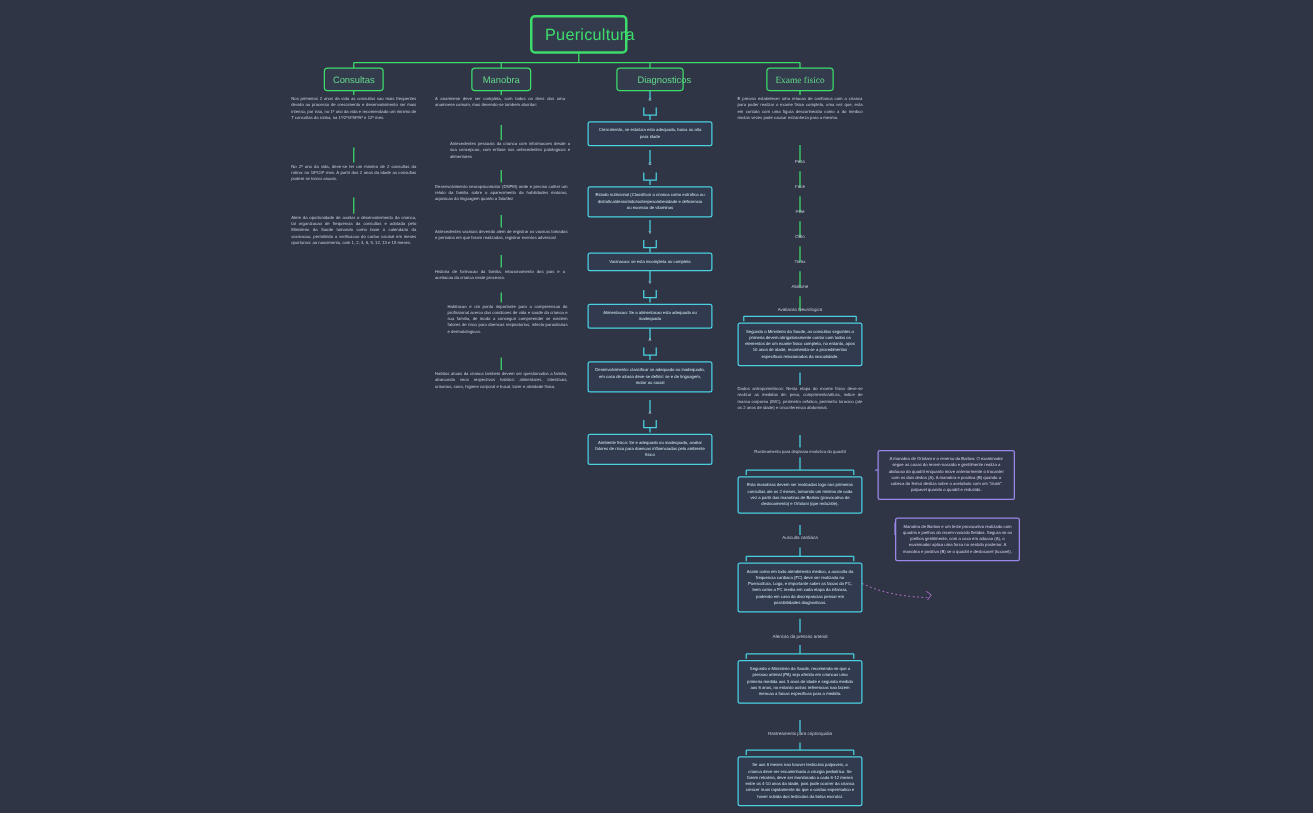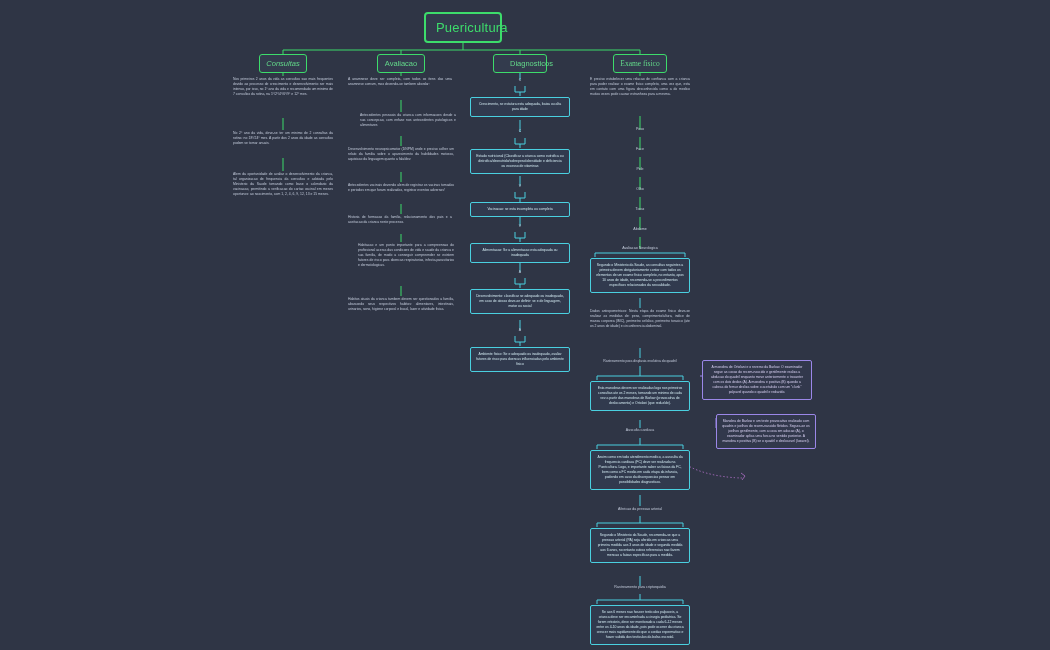--- a/index.html
+++ b/index.html
@@ -134,22 +134,22 @@
     <g stroke="#9b87e8" stroke-width="1" fill="none">
       <path d="M700,368 L710,368 L710,352"></path>
       <path d="M716,410 L716,420"></path>
     </g>
     <path d="M742,470 C742,470 700,470 680,452" stroke="#b06fc7" stroke-width="0.8" fill="none" stroke-dasharray="1.5 2"></path>
     <path d="M745,468 l-4,-3 M745,468 l-3,4" stroke="#b06fc7" stroke-width="0.8" fill="none"></path>
   </svg>
 
   <div class="node root" style="left:424px;top:4px;width:78px;">Puericultura</div>
 
-  <div class="node lvl2" style="left:259px;top:46px;width:48px;font-style:italic;">Consultas</div>
-  <div class="node lvl2" style="left:377px;top:46px;width:48px;">Avaliacao</div>
+  <div class="node lvl2" style="left:259px;top:46px;width:48px;">Consultas</div>
+  <div class="node lvl2" style="left:377px;top:46px;width:48px;">Manobra</div>
   <div class="node lvl2" style="left:493px;top:46px;width:54px;padding-left:16px;">Diagnosticos</div>
   <div class="node lvl2" style="left:613px;top:46px;width:54px;font-family:Liberation Serif, serif;">Exame fisico</div>
 
   <div class="node txt" style="left:233px;top:69px;width:100px;">Nos primeiros 2 anos da vida as consultas sao mais frequentes devido ao processo de crescimento e desenvolvimento ser mais intenso, por isso, no 1º ano da vida e recomendado um minimo de 7 consultas da rotina, na 1ª/2ª/4ª/6ª/9ª e 12ª mes.</div>
   <div class="node txt" style="left:233px;top:123px;width:100px;">No 2º ano da vida, deve-se ter um minimo de 2 consultas da rotina: no 18ª/24ª mes. A partir dos 2 anos da idade as consultas podem se tornar anuais.</div>
   <div class="node txt" style="left:233px;top:164px;width:100px;">Alem da oportunidade de avaliar o desenvolvimento da crianca, tal organizacao de frequencia da consultas e adotada pelo Ministerio da Saude tomando como base o calendario da vacinacao, permitindo a verificacao do cartao vacinal em meses oportunos: ao nascimento, com 1, 2, 4, 6, 9, 12, 13 e 15 meses.</div>
 
   <div class="node txt" style="left:348px;top:69px;width:104px;">A anamnese deve ser completa, com todos os itens das uma anamnese comum, mas devendo-se tambem abordar:</div>
   <div class="node txt" style="left:360px;top:105px;width:96px;">Antecedentes pessoais da crianca com informacoes desde a sua concepcao, com enfase nos antecedentes patologicos e alimentares</div>
   <div class="node txt" style="left:348px;top:139px;width:106px;">Desenvolvimento neuropsicomotor (DNPM) onde e preciso colher um relato da familia sobre o aparecimento da habilidades motoras, aquisicao da linguagem quanto a fala/dez</div>

